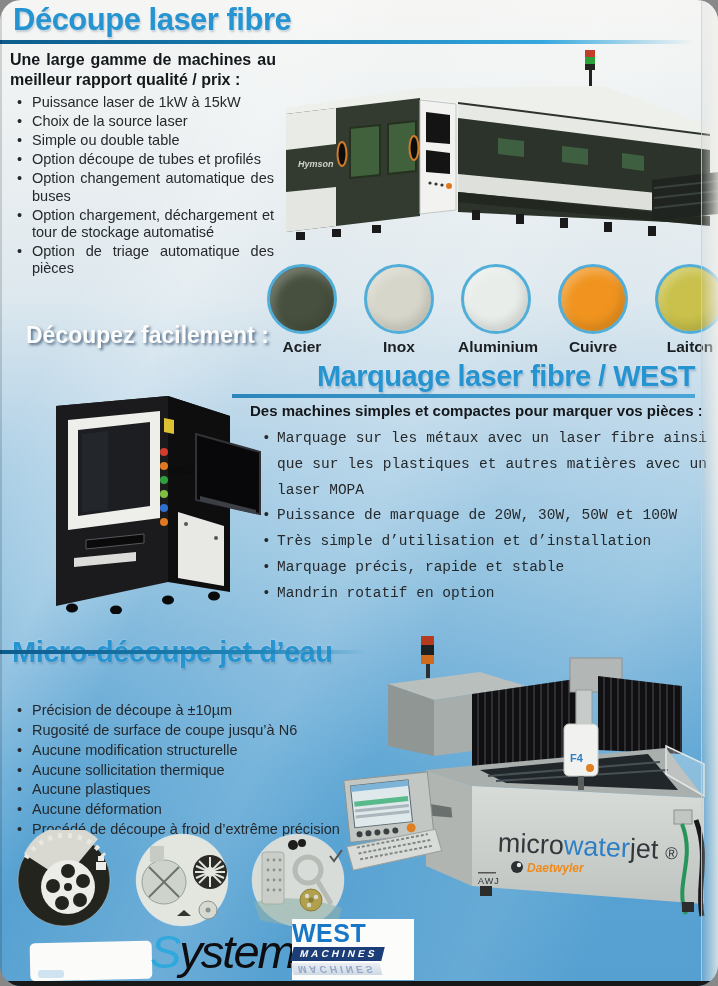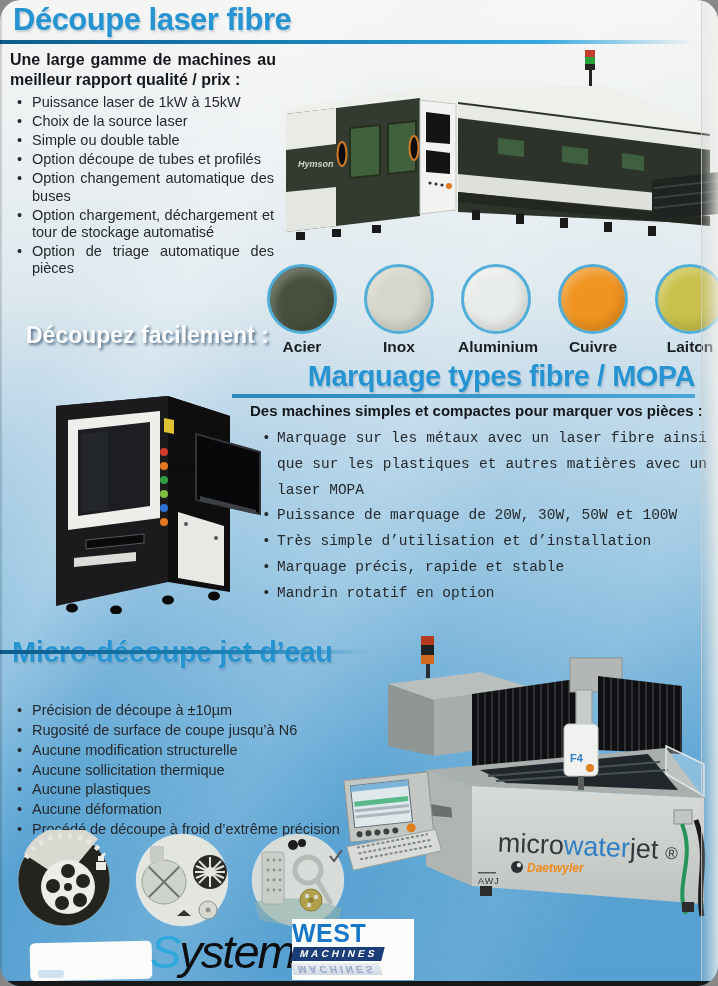--- a/index.html
+++ b/index.html
@@ -167,21 +167,21 @@
       <rect x="60" y="187" width="9" height="8" fill="#1a1a1a"></rect>
     <rect x="100" y="183" width="9" height="8" fill="#1a1a1a"></rect>
       <rect x="200" y="168" width="8" height="10" fill="#1a1a1a"></rect>
     <rect x="244" y="172" width="8" height="10" fill="#1a1a1a"></rect>
       <rect x="288" y="176" width="8" height="10" fill="#1a1a1a"></rect>
     <rect x="332" y="180" width="8" height="10" fill="#1a1a1a"></rect>
       <rect x="376" y="184" width="8" height="10" fill="#1a1a1a"></rect>
     <text x="26" y="125" font-size="9" font-style="italic" font-weight="bold" fill="#cfd3cc">Hymson</text>
   </svg>
 
-  <div id="h2" class="h-blue">Marquage types fibre / MOPA</div>
+  <div id="h2" class="h-blue">Marquage laser fibre / WEST</div>
   <div id="rule2" class="rule"></div>
   <div id="intro2" class="intro">Des machines simples et compactes pour marquer vos pièces :</div>
 
   <ul id="list2" class="blist">
 
   <li>Marquage sur les métaux avec un laser fibre ainsi que sur les plastiques et autres matières avec un laser MOPA</li>
       <li>Puissance de marquage de 20W, 30W, 50W et 100W</li>
       <li>Très simple d’utilisation et d’installation</li>
       <li>Marquage précis, rapide et stable</li>
       <li>Mandrin rotatif en option</li>

